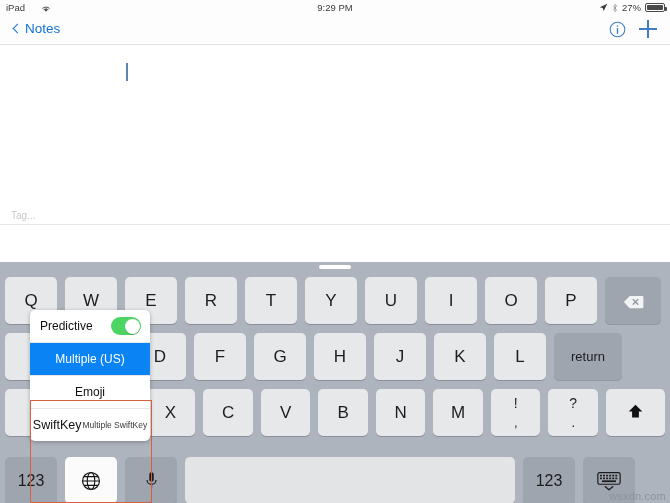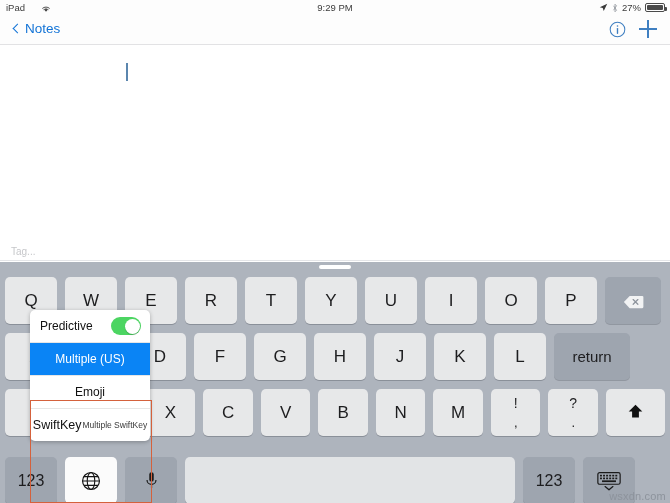--- a/index.html
+++ b/index.html
@@ -75,21 +75,21 @@
     position: absolute; right: 13px; top: 4px;
     width: 18px; height: 18px; cursor: pointer;
   }
   .plus-h, .plus-v { position: absolute; background: #3f7fc1; }
   .plus-h { left: 0; top: 8px; width: 18px; height: 1.6px; }
   .plus-v { left: 8.2px; top: 0; width: 1.6px; height: 18px; }
 
   
   #note-body {
     position: absolute; left: 0; top: 46px;
-    width: 670px; height: 215px;
+    width: 670px; height: 179px;
     background: #ffffff;
   }
   #text-caret {
     position: absolute; left: 126px; top: 17px;
     width: 1.6px; height: 18px; background: #5b86ae;
   }
   #tag-field {
     position: absolute; left: 11px; bottom: 4px;
     font-size: 10px; color: #c6c7ca;
   }
@@ -272,21 +272,21 @@
     <div class="kb-row" style="top:71px; padding:0 5px; gap:8px;">
       <div class="key" style="width:61px;height:47px;">A</div>
       <div class="key" style="width:52px;height:47px;">S</div>
       <div class="key" style="width:52px;height:47px;">D</div>
       <div class="key" style="width:52px;height:47px;">F</div>
       <div class="key" style="width:52px;height:47px;">G</div>
       <div class="key" style="width:52px;height:47px;">H</div>
       <div class="key" style="width:52px;height:47px;">J</div>
       <div class="key" style="width:52px;height:47px;">K</div>
       <div class="key" style="width:52px;height:47px;">L</div>
-      <div class="key dark" style="width:76px;height:47px;font-size:15px;">return</div>
+      <div class="key dark" style="width:68px;height:47px;font-size:13px;">return</div>
     </div>
 
     <div class="kb-row" style="top:127px; padding:0 5px; gap:8px;">
       <div class="key" style="width:79px;height:47px;">
         <span class="shift-glyph">
           <svg viewBox="0 0 20 20" width="17" height="17">
               <path d="M10 2 L18 10 H14 V17 H6 V10 H2 Z" fill="#111"></path>
             </svg>
         </span>
       </div>

